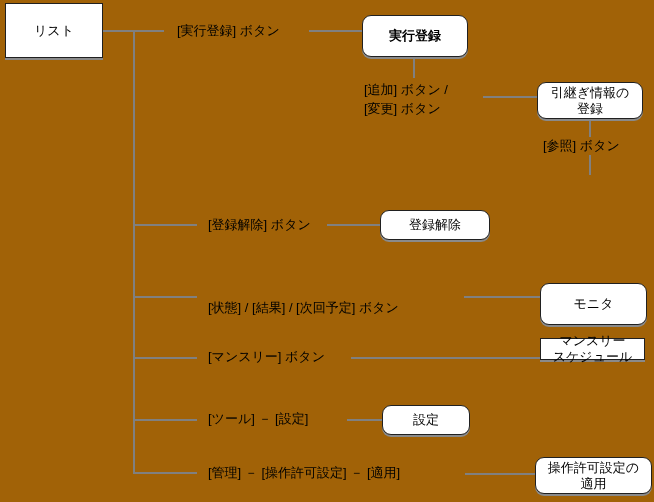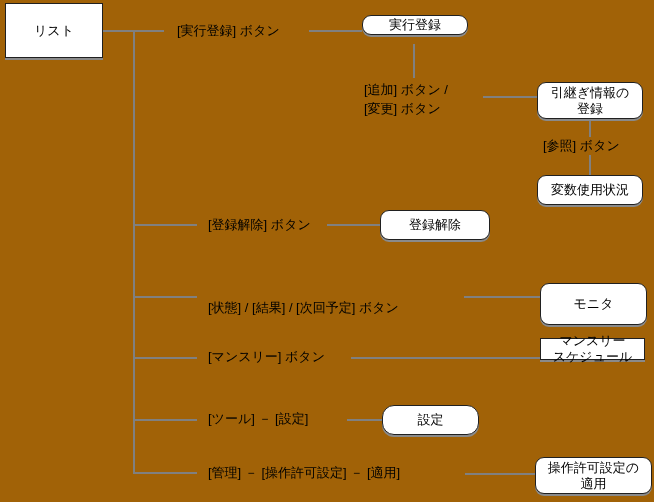--- a/index.html
+++ b/index.html
@@ -67,56 +67,53 @@
   <div class="hline" style="left:347px;top:419px;width:35px;"></div>
 
   <div class="hline" style="left:133px;top:472px;width:64px;"></div>
   <div class="hline" style="left:465px;top:473px;width:70px;"></div>
 
   <div class="box" style="left:5px;top:3px;width:98px;height:55px;">
     <span>リスト</span>
   </div>
 
   <div class="label" style="left:177px;top:24px;">[実行登録] ボタン</div>
-  <div class="box rounded" style="left:362px;top:15px;width:106px;height:20px;">
+  <div class="box rounded" style="left:362px;top:15px;width:106px;height:42px;font-weight:bold;">
     <span>実行登録</span>
   </div>
 
   <div class="label2" style="left:364px;top:80px;">
     <div>[追加] ボタン /</div>
     <div>[変更] ボタン</div>
   </div>
   <div class="box rounded" style="left:537px;top:82px;width:106px;height:37px;">
     <span>引継ぎ情報の</span>
     <span>登録</span>
   </div>
 
   <div class="label" style="left:543px;top:139px;">[参照] ボタン</div>
-  <div class="box rounded" style="left:537px;top:175px;width:106px;height:30px;">
-    <span>変数使用状況</span>
-  </div>
 
   <div class="label" style="left:208px;top:218px;">[登録解除] ボタン</div>
   <div class="box rounded" style="left:380px;top:210px;width:110px;height:30px;">
     <span>登録解除</span>
   </div>
 
   <div class="label" style="left:208px;top:301px;">[状態] / [結果] / [次回予定] ボタン</div>
   <div class="box rounded" style="left:540px;top:283px;width:107px;height:42px;">
     <span>モニタ</span>
   </div>
 
   <div class="label" style="left:208px;top:350px;">[マンスリー] ボタン</div>
   <div class="box" style="left:540px;top:338px;width:105px;height:22px;">
     <span>マンスリー</span>
     <span>スケジュール</span>
   </div>
 
   <div class="label" style="left:208px;top:412px;">[ツール] － [設定]</div>
-  <div class="box rounded" style="left:382px;top:405px;width:97px;height:30px;border-radius:12px;">
+  <div class="box rounded" style="left:382px;top:405px;width:88px;height:30px;">
     <span>設定</span>
   </div>
 
   <div class="label" style="left:208px;top:466px;text-align:center;">[管理] － [操作許可設定] － [適用]</div>
   <div class="box rounded" style="left:535px;top:457px;width:117px;height:37px;">
     <span>操作許可設定の</span>
     <span>適用</span>
   </div>
 
 </div>

